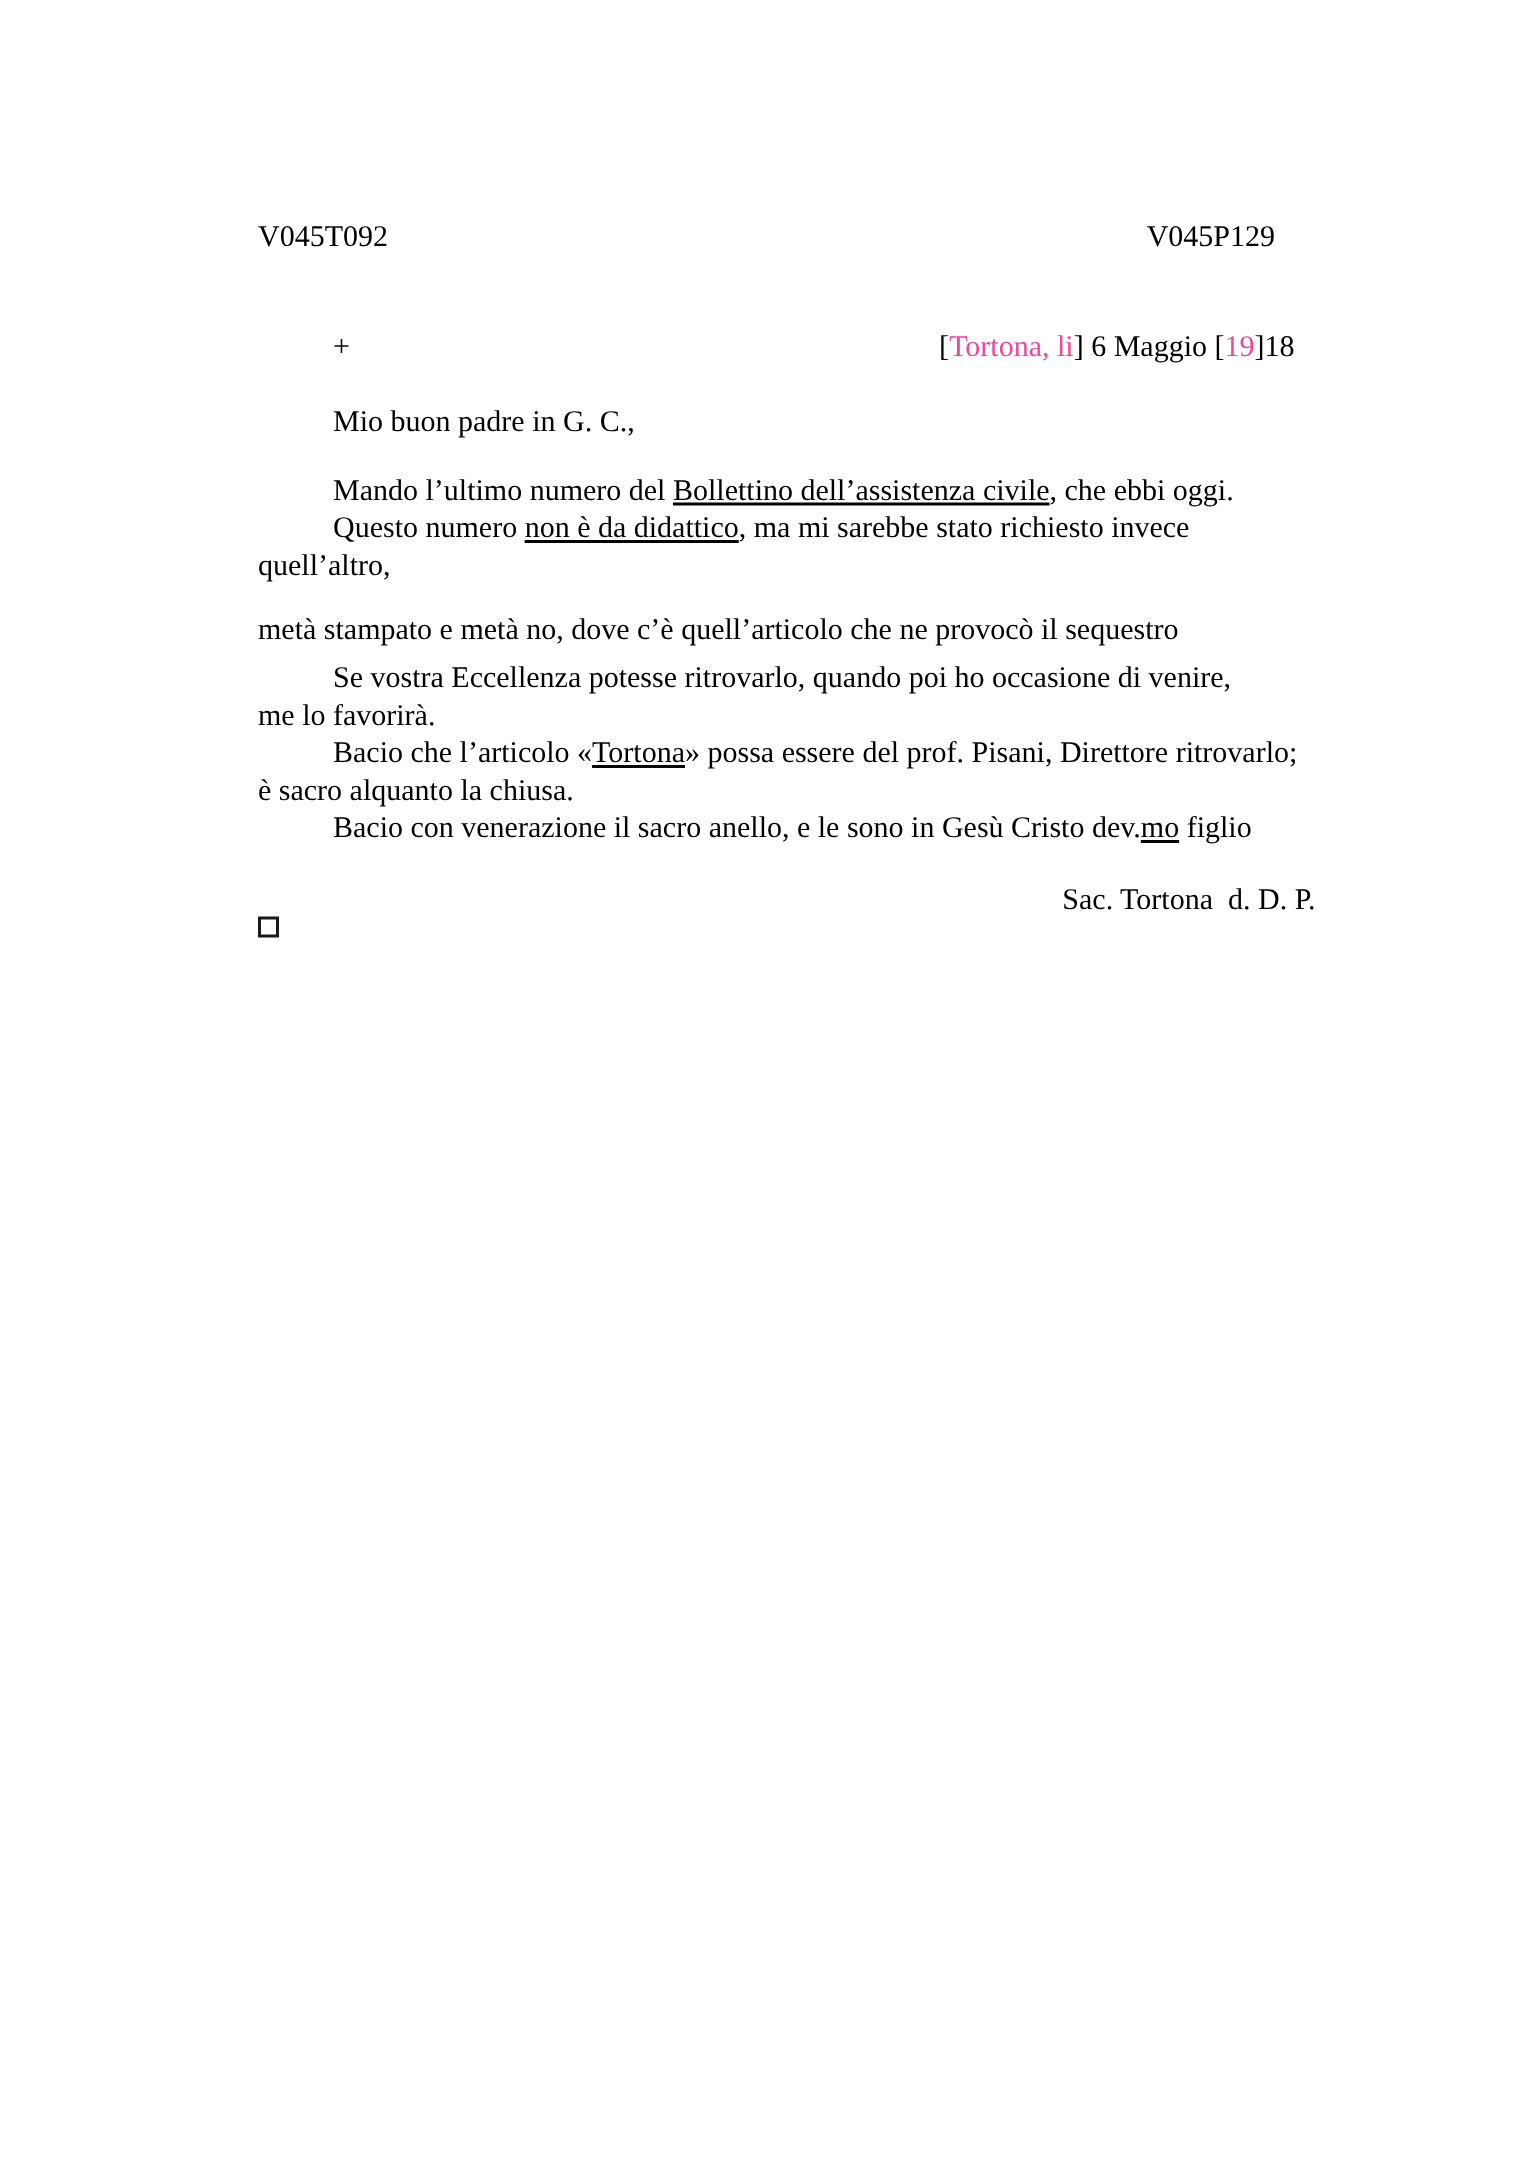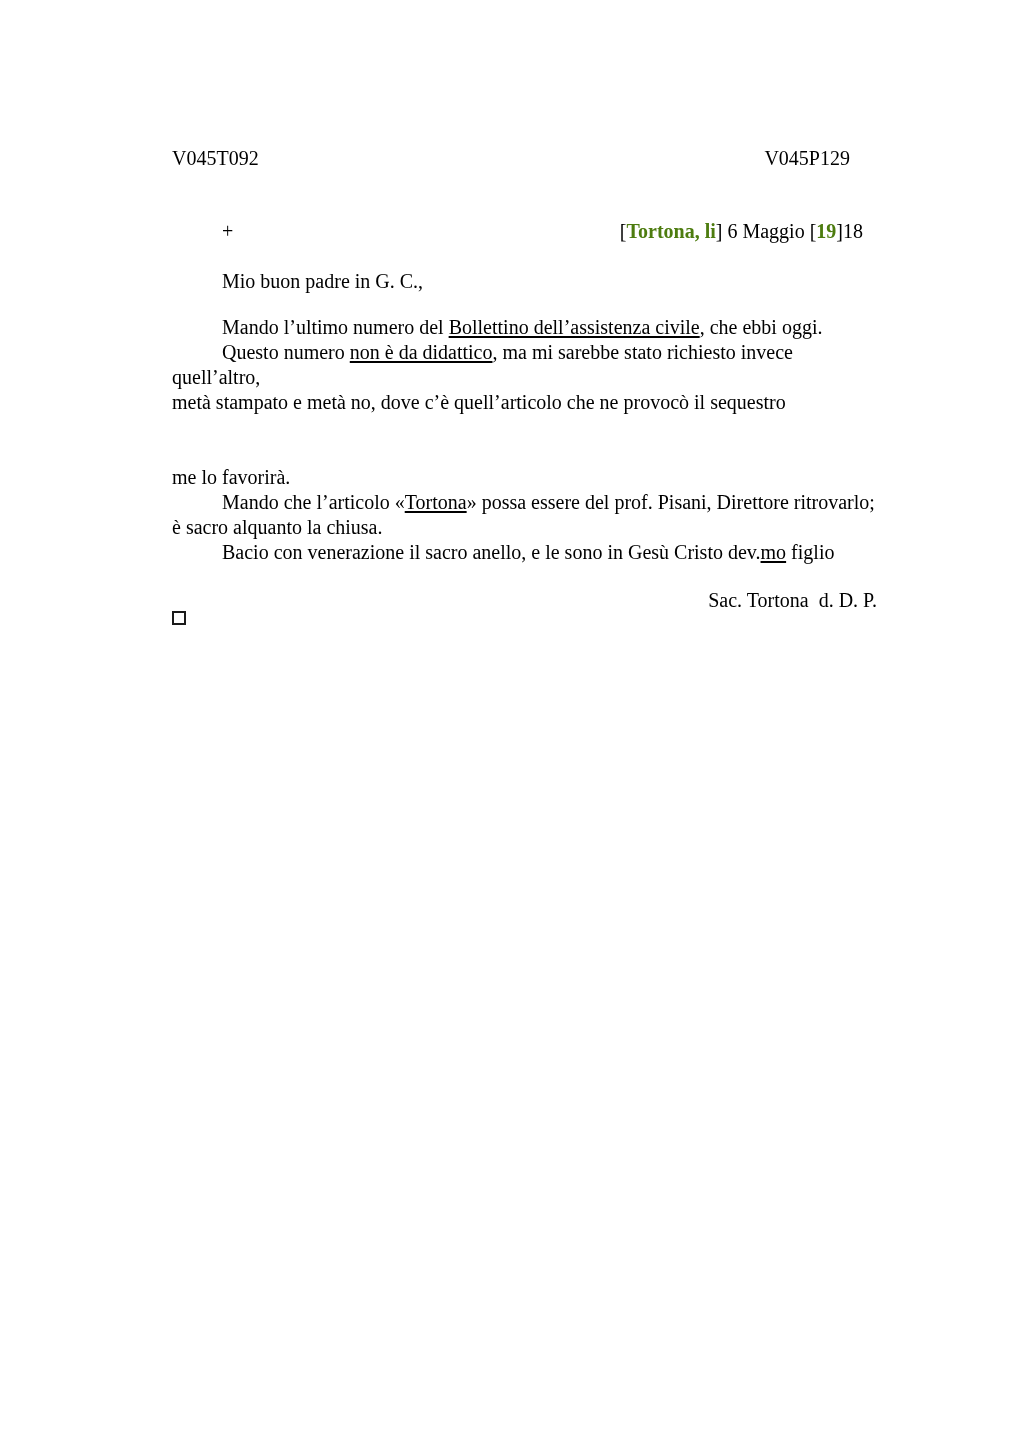--- a/index.html
+++ b/index.html
@@ -18,21 +18,21 @@
     left: 172px;
     width: 740px;
     line-height: 25px;
   }
   .indent { padding-left: 50px; box-sizing: border-box; }
   .rp {
     position: absolute;
     top: 0;
     white-space: pre;
   }
-  .blue { color: #4d7c0f; font-weight: bold; }
+  .blue { color: #ec4899; }
   .u {
     text-decoration: underline;
     text-decoration-thickness: 1.5px;
     text-underline-offset: 2px;
   }
   .sq {
     position: absolute;
     left: 172px;
     top: 611px;
     width: 10px;
@@ -51,27 +51,28 @@
   <div class="line indent" style="top:219px"><span>+</span><span class="rp" style="right:49px"><span>[</span><span class="blue">Tortona, li</span><span>] 6 Maggio [</span><span class="blue">19</span><span>]18</span></span></div>
 
   <div class="line indent" style="top:315px"><span>Mando l’ultimo numero del </span><span class="u">Bollettino dell’assistenza civile</span><span>, che ebbi oggi.</span></div>
 
   <div class="line indent" style="top:269px"><span>Mio buon padre in G. C.,</span></div>
 
   <div class="line indent" style="top:340px"><span>Questo numero </span><span class="u">non è da didattico</span><span>, ma mi sarebbe stato richiesto invece</span></div>
 
   <div class="line" style="top:365px"><span>quell’altro,</span></div>
 
-  <div class="line" style="top:390px"><span>metà stampato e metà no, dove c’è quell’articolo che ne provocò il sequestro</span></div>
+  <div class="line" style="top:408px"><span>metà stampato e metà no, dove c’è quell’articolo che ne provocò il sequestro</span></div>
 
 
+  <div class="line indent" style="top:440px"><span>Se vostra Eccellenza potesse ritrovarlo, quando poi ho occasione di venire,</span></div>
 
   <div class="line" style="top:465px"><span>me lo favorirà.</span></div>
 
-  <div class="line indent" style="top:490px"><span>Mando che l’articolo «</span><span class="u">Tortona</span><span>» possa essere del prof. Pisani, Direttore ritrovarlo;</span></div>
+  <div class="line indent" style="top:490px"><span>Bacio che l’articolo «</span><span class="u">Tortona</span><span>» possa essere del prof. Pisani, Direttore ritrovarlo;</span></div>
 
   <div class="line" style="top:515px"><span>è sacro alquanto la chiusa.</span></div>
 
   <div class="line indent" style="top:540px"><span>Bacio con venerazione il sacro anello, e le sono in Gesù Cristo dev.</span><span class="u">mo</span><span> figlio</span></div>
 
   <div class="line" style="top:588px">
       <span class="rp" style="right:35px">Sac. Tortona  d. D. P.</span>
     </div>
 
   <span class="sq" title="□"></span>

